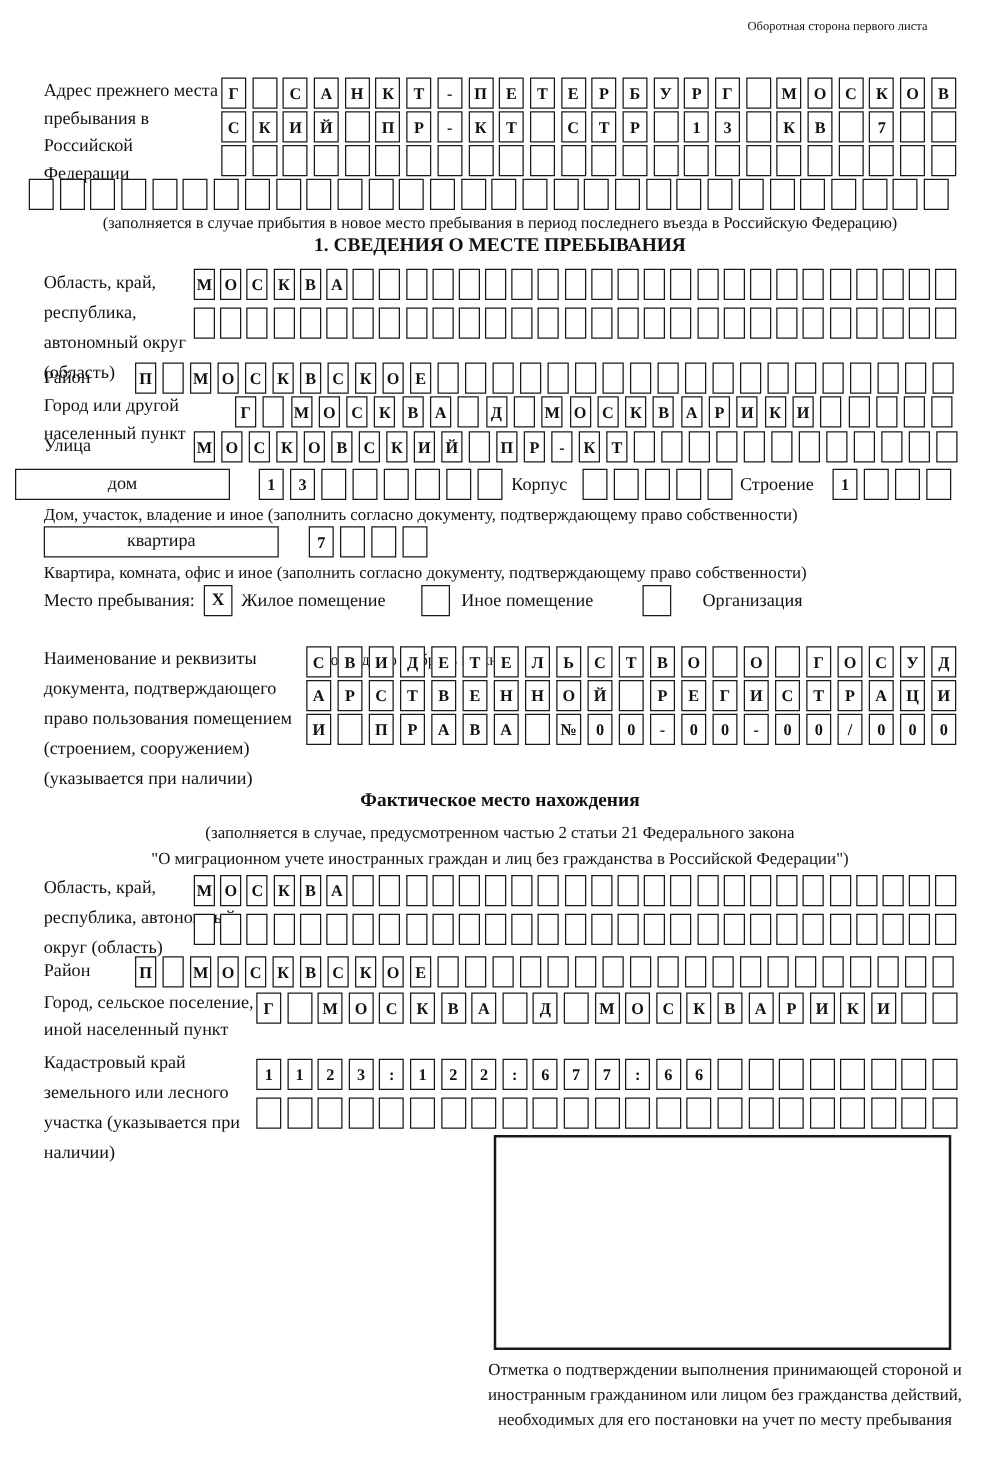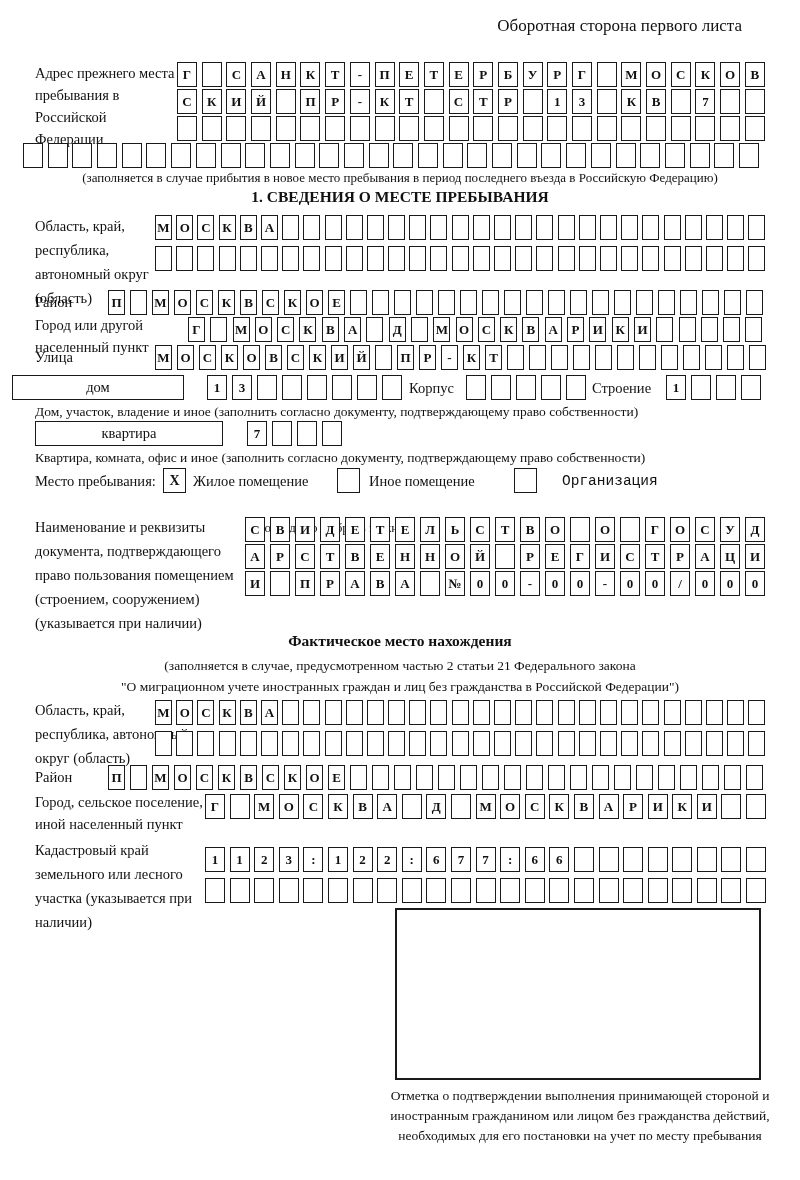--- a/index.html
+++ b/index.html
@@ -28,21 +28,21 @@
     position:absolute;box-sizing:border-box;width:23px;height:25px;border:1.6px solid #1a1a1a;
     display:flex;align-items:center;justify-content:center;
     font-size:14px;font-weight:600;background:#fff;
   }
   .bigbox{position:absolute;box-sizing:border-box;border:2px solid #1a1a1a;background:#fff;}
   .lh25{line-height:24px;} .lh20{line-height:20px;}
 </style>
 </head>
 <body>
 
-<div class="abs" style="top:16px;right:58px;font-size:17px;">Оборотная сторона первого листа</div>
+<div class="abs" style="top:16px;right:58px;font-size:10px;">Оборотная сторона первого листа</div>
 
 <div class="lbl" style="left:35px;top:62px;width:142px;">Адрес прежнего места пребывания в Российской Федерации</div>
 <div class="cr w20 g47" style="left:177px;top:62px;">
     <span class="cell">Г</span>
     <span class="cell"> </span>
     <span class="cell">С</span>
     <span class="cell">А</span>
     <span class="cell">Н</span>
     <span class="cell">К</span>
     <span class="cell">Т</span>
@@ -348,21 +348,21 @@
     <span class="cell"></span>
   </div>
 <div class="note" style="left:35px;top:450px;font-size:13.5px;">Квартира, комната, офис и иное (заполнить согласно документу, подтверждающему право собственности)</div>
 
 <div class="lbl" style="left:35px;top:470px;">Место пребывания:</div>
 <div class="cb" style="left:163px;top:468px;">X</div>
 <div class="lbl" style="left:193px;top:470px;">Жилое помещение</div>
 <div class="cb" style="left:337px;top:468px;"></div>
 <div class="lbl" style="left:369px;top:470px;">Иное помещение</div>
 <div class="cb" style="left:514px;top:468px;"></div>
-<div class="lbl" style="left:562px;top:470px;font-family:Liberation Mono, monospace;">Организация</div>
+<div class="lbl" style="left:562px;top:470px;">Организация</div>
 <div class="note" style="left:150px;top:520px;width:360px;text-align:center;">(Необходимо выбрать нужное)</div>
 
 <div class="lbl lh25" style="left:35px;top:515px;width:207px;">Наименование и реквизиты документа, подтверждающего право пользования помещением (строением, сооружением) (указывается при наличии)</div>
 <div class="cr w20 g5" style="left:245px;top:517px;">
     <span class="cell">С</span>
     <span class="cell">В</span>
     <span class="cell">И</span>
     <span class="cell">Д</span>
     <span class="cell">Е</span>
     <span class="cell">Т</span>

